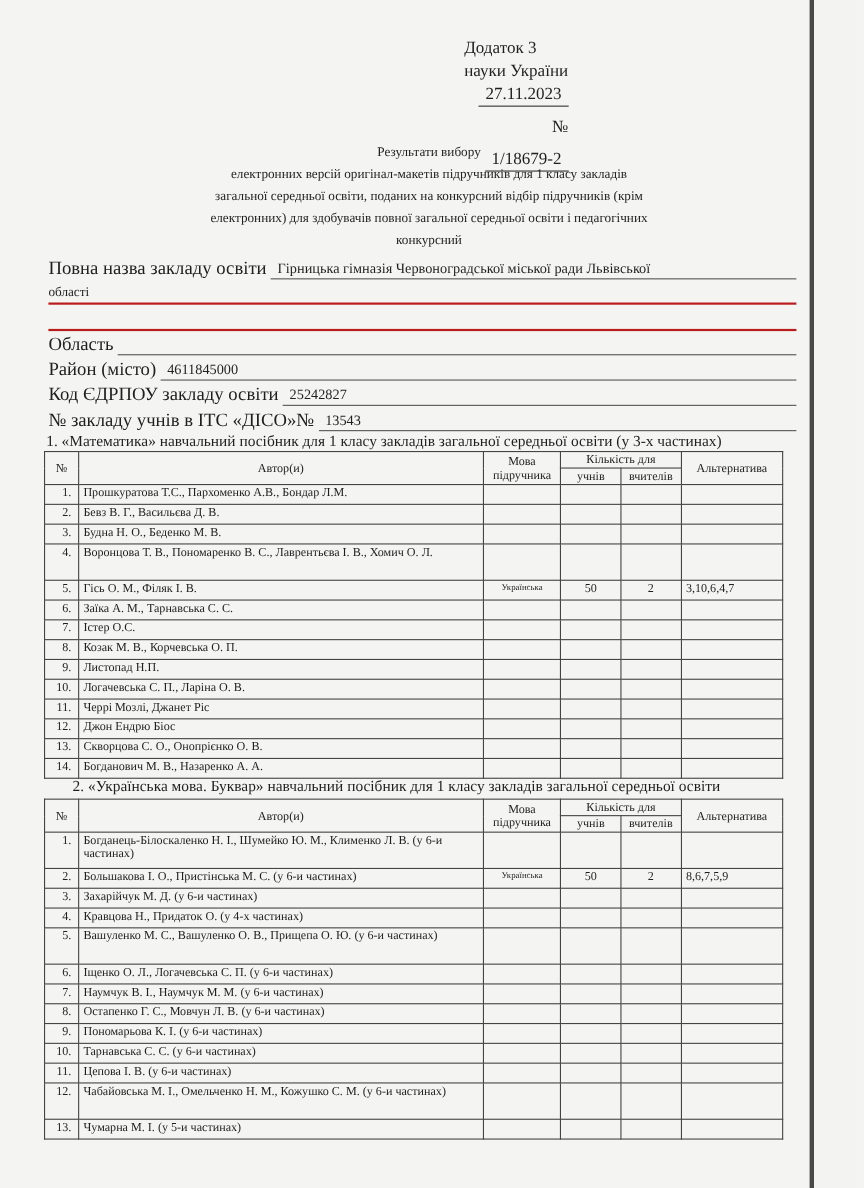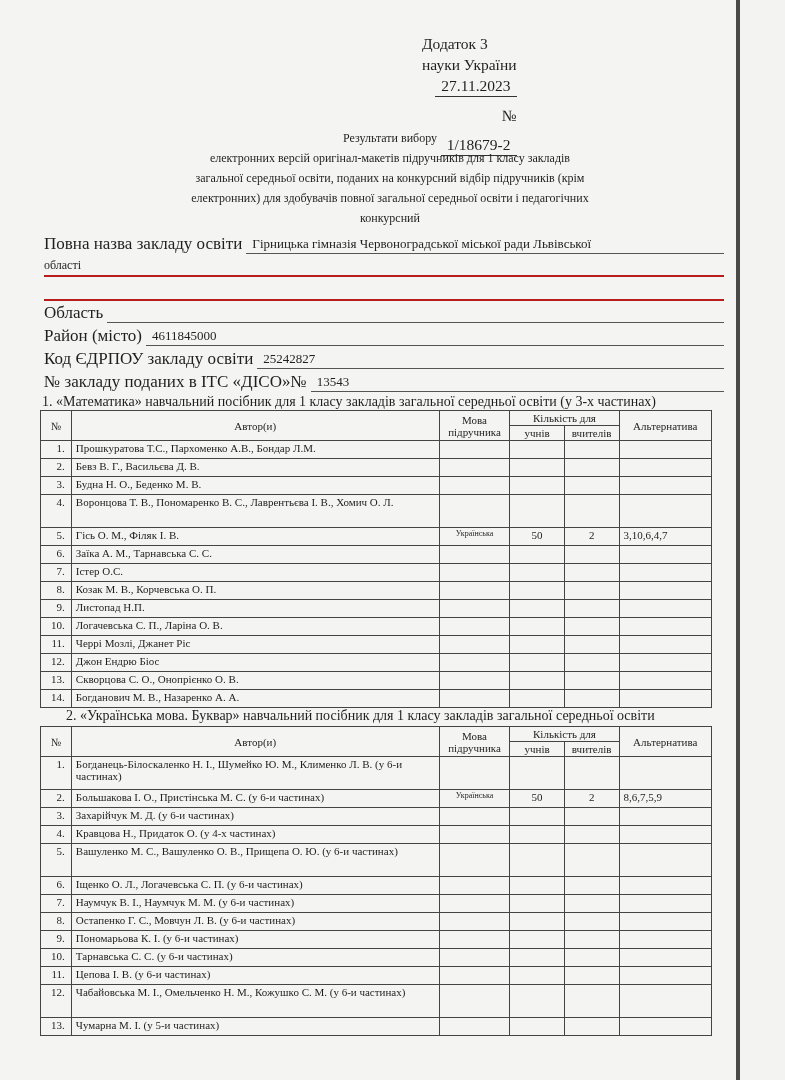--- a/index.html
+++ b/index.html
@@ -64,21 +64,21 @@
     </div>
     <div class="field-row">
       <span class="label">Район (місто)</span>
       <span class="value">4611845000</span>
     </div>
     <div class="field-row">
       <span class="label">Код ЄДРПОУ закладу освіти</span>
       <span class="value">25242827</span>
     </div>
     <div class="field-row">
-      <span class="label">№ закладу поданих в ІТС «ДІСО»№</span>
+      <span class="label">№ закладу учнів в ІТС «ДІСО»№</span>
       <span class="value">13543</span>
     </div>
   </div>
 
   <div class="section-caption" style="top:394px;">1.  «Математика» навчальний посібник для 1 класу закладів загальної середньої освіти (у 3-х частинах)</div>
   <table style="top:410px;">
     <thead>
       <tr>
         <th rowspan="2" style="width:20px;">№</th>
         <th rowspan="2">Автор(и)</th>

